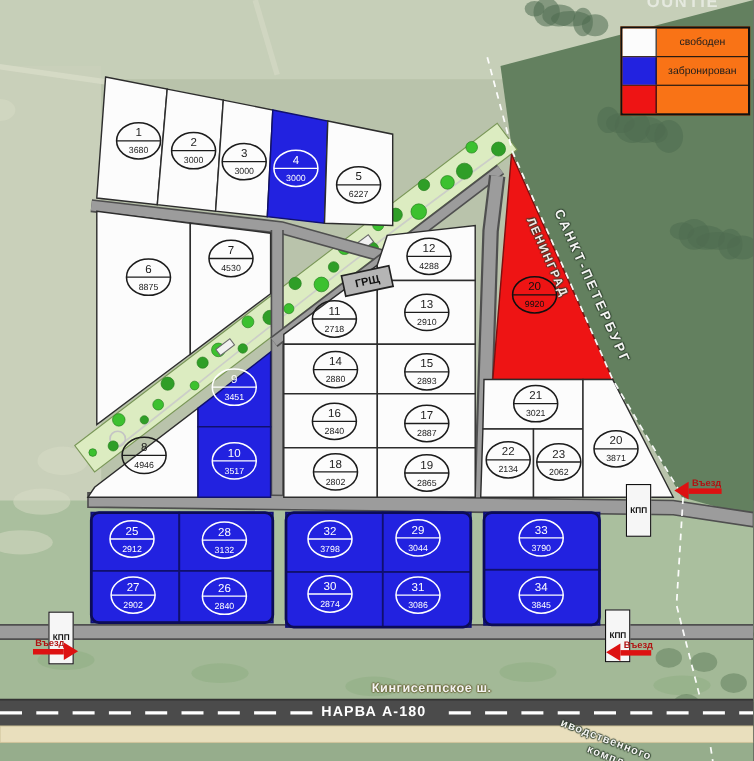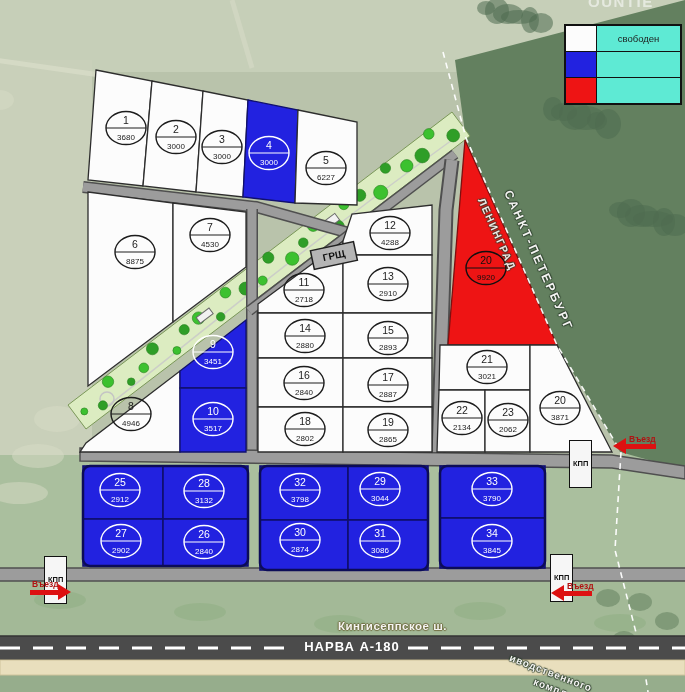--- a/index.html
+++ b/index.html
@@ -10,39 +10,39 @@
   }
   .sat{position:absolute;}
   .sat-top{left:0;top:0;width:685px;height:72px;background:#c6cfb8;}
   .sat-left{left:0;top:60px;width:92px;height:520px;background:#c9d0ba;}
   .sat-mid{left:0;top:455px;width:685px;height:120px;background:#aabf9e;}
   .sat-bottom{left:0;top:578px;width:685px;height:60px;background:#a3b997;}
   .sat-under{left:0;top:674px;width:685px;height:18px;background:#96ad8c;}
   svg{position:absolute;left:0;top:0;}
   .legend{
     position:absolute;left:564px;top:24px;width:114px;border:2px solid #111;
-    background:#5eead4;z-index:30;
+    background:#f97316;z-index:30;
   }
   .legend-row{display:flex;height:25px;border-bottom:1.5px solid #111;}
   .legend-row:last-child{border-bottom:none;}
   .legend-swatch{width:30px;border-right:1.5px solid #111;}
   .legend-label{
     flex:1;display:flex;align-items:center;justify-content:center;
     font-size:9.5px;color:#1d1d1d;
   }
   .map-text{
     position:absolute;color:#f4f4f2;font-weight:bold;white-space:nowrap;z-index:20;
     text-shadow:-1px 0 1px rgba(45,62,45,.85),1px 0 1px rgba(45,62,45,.85),
                  0 -1px 1px rgba(45,62,45,.85),0 1px 1px rgba(45,62,45,.85);
   }
   .region-spb{left:514px;top:188px;font-size:12px;letter-spacing:2.5px;
     transform-origin:0 0;transform:rotate(66deg);}
   .region-len{left:487px;top:196px;font-size:10.5px;letter-spacing:1.5px;
     transform-origin:0 0;transform:rotate(66deg);opacity:.95;}
-  .hwy-label{left:292px;top:639px;width:120px;text-align:center;font-size:13px;
+  .hwy-label{left:292px;top:639px;width:120px;font-size:13px;
     letter-spacing:1px;text-shadow:none;color:#fff;}
   .road-label{left:338px;top:620px;font-size:11.5px;letter-spacing:.5px;
     text-shadow:-1px 0 1px rgba(110,105,60,.9),1px 0 1px rgba(110,105,60,.9),
                  0 -1px 1px rgba(110,105,60,.9),0 1px 1px rgba(110,105,60,.9);}
   .corner1{left:512px;top:652px;font-size:10px;letter-spacing:1px;
     transform-origin:0 0;transform:rotate(21deg);}
   .corner2{left:536px;top:676px;font-size:10px;letter-spacing:1px;
     transform-origin:0 0;transform:rotate(21deg);}
   .watermark{left:588px;top:-7px;font-size:15px;letter-spacing:1.5px;
     color:rgba(255,255,255,.55);text-shadow:none;}
@@ -426,20 +426,21 @@
     </g>
   </svg>
 
   <div class="legend">
     <div class="legend-row">
       <div class="legend-swatch" style="background: rgb(252, 252, 252);"></div>
       <div class="legend-label">свободен</div>
     </div>
     <div class="legend-row">
       <div class="legend-swatch" style="background: rgb(34, 34, 224);"></div>
+      <div class="legend-label">забронирован</div>
     </div>
     <div class="legend-row">
       <div class="legend-swatch" style="background: rgb(238, 20, 20);"></div>
     </div>
   </div>
 
   <div class="map-text watermark">OUNTIE</div>
   <div class="map-text region-spb">САНКТ-ПЕТЕРБУРГ</div>
   <div class="map-text region-len">ЛЕНИНГРАД</div>
   <div class="map-text hwy-label">НАРВА А-180</div>

